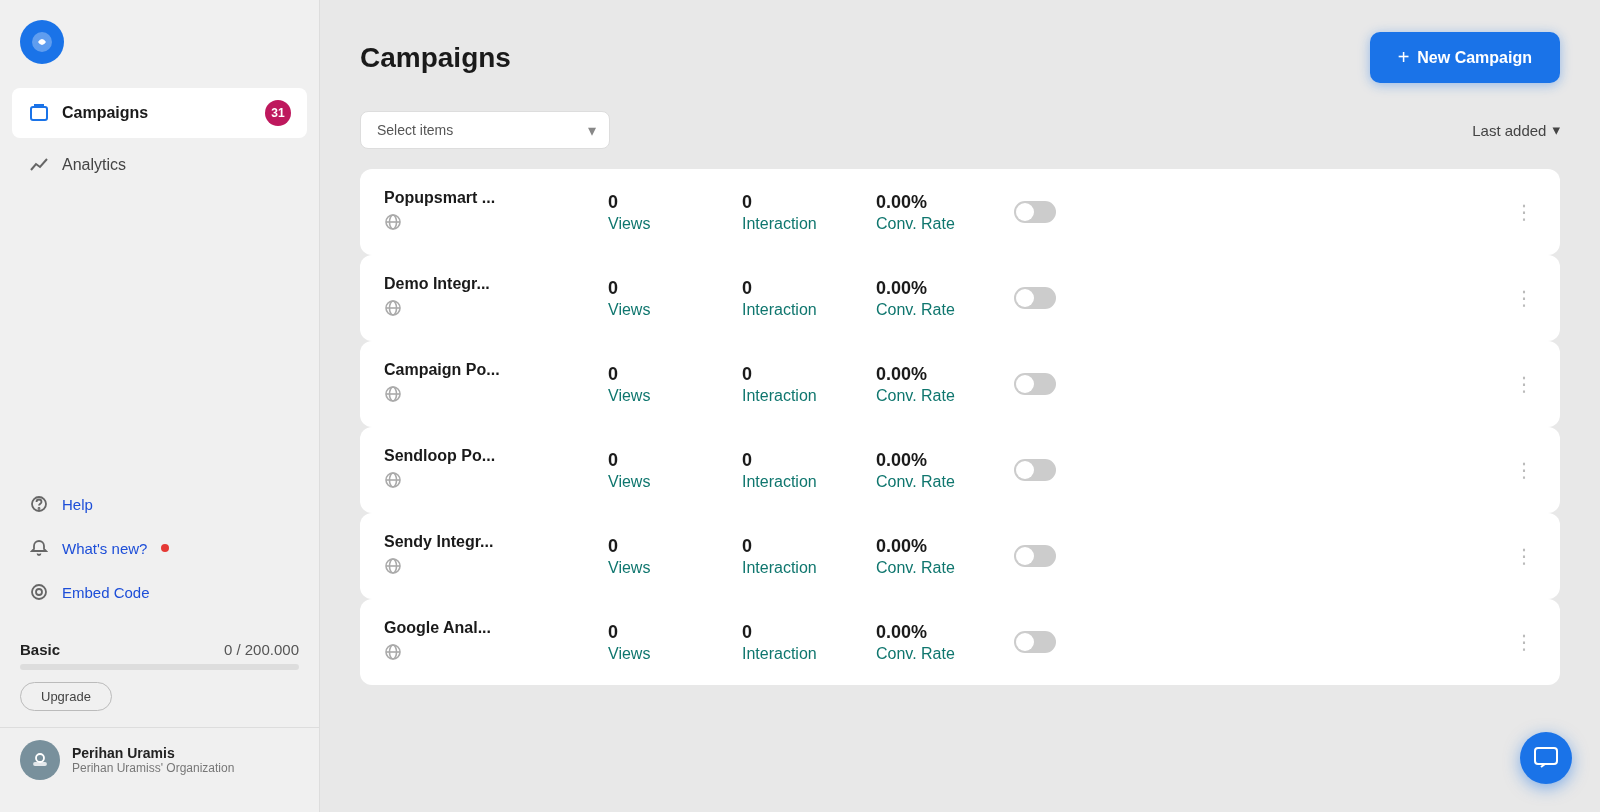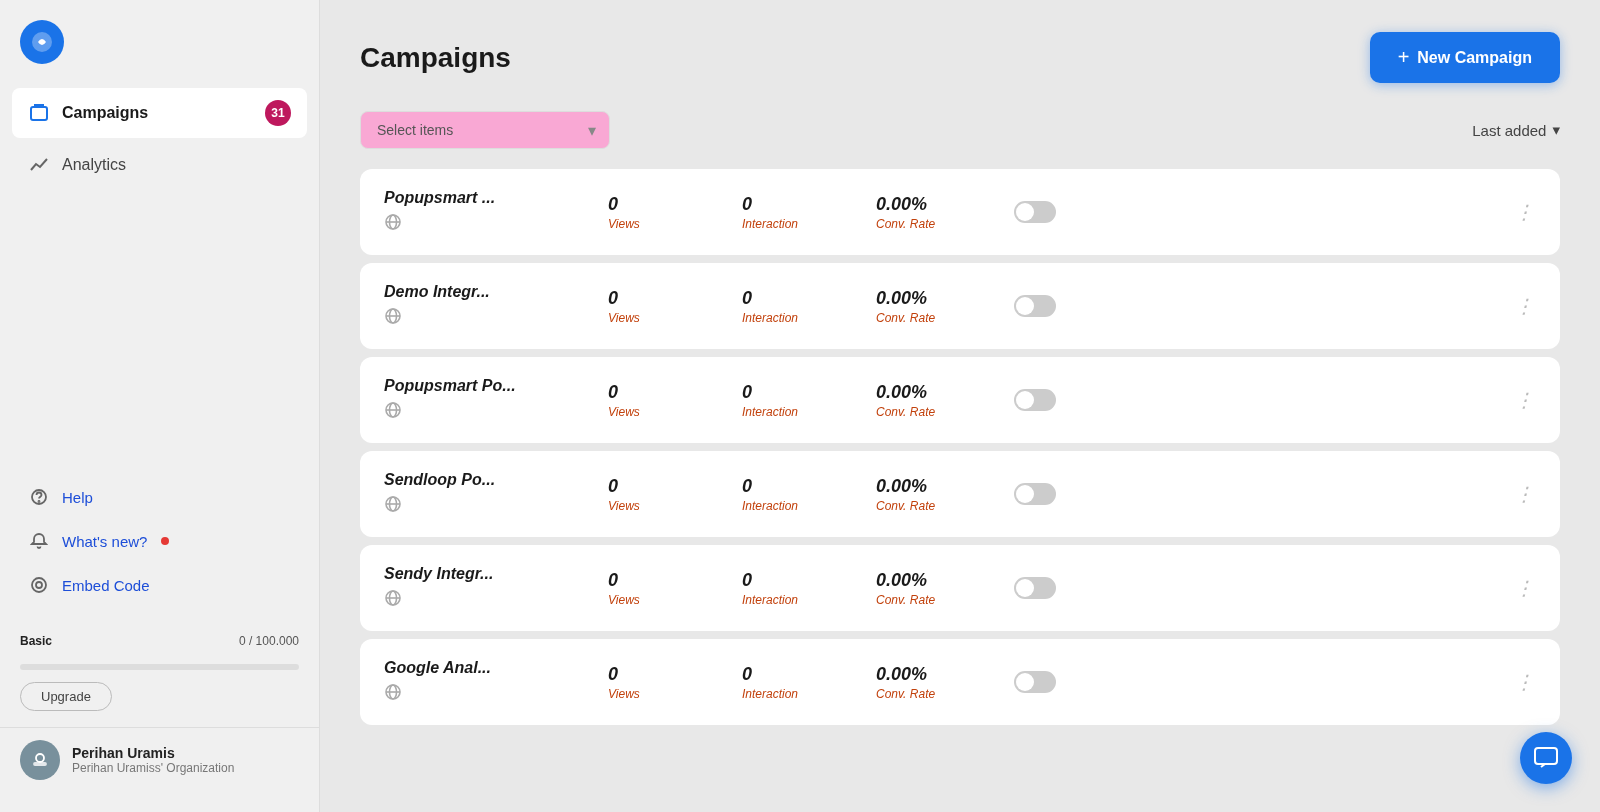--- a/index.html
+++ b/index.html
@@ -93,23 +93,23 @@
       display: inline-block;
       margin-left: 2px;
     }
 
     .plan-section {
       padding: 10px 20px 16px 20px;
     }
     .plan-row {
       display: flex;
       justify-content: space-between;
-      font-size: 12px;
+      font-size: 15px;
       color: #555;
-      margin-bottom: 16px;
+      margin-bottom: 6px;
     }
     .plan-name { font-weight: 700; color: #222; }
     .plan-bar-bg {
       background: #ddd;
       border-radius: 4px;
       height: 6px;
       width: 100%;
       margin-bottom: 12px;
     }
     .plan-bar-fill {
@@ -205,21 +205,21 @@
       font-size: 14px;
       color: #888;
       background: transparent;
       width: 100%;
     }
     .select-wrapper {
       position: relative;
       width: 250px;
     }
     .select-wrapper select {
-      background: #f9a8d4;
+      background: #ffffff;
       border: 1px solid #ddd;
       border-radius: 8px;
       padding: 10px 40px 10px 16px;
       font-size: 14px;
       color: #555;
       cursor: pointer;
       width: 100%;
       appearance: none;
       outline: none;
     }
@@ -242,22 +242,20 @@
       cursor: pointer;
       background: none;
       border: none;
       font-weight: 500;
     }
 
     
     .campaign-list {
       display: flex;
       flex-direction: column;
-      gap: 8px;
-      font-style: italic;
     }
     .campaign-card {
       background: white;
       border-radius: 12px;
       padding: 20px 24px;
       display: flex;
       align-items: center;
       gap: 24px;
     }
     .campaign-info {
@@ -282,22 +280,22 @@
       flex: 0 0 110px;
       text-align: left;
     }
     .stat-value {
       font-size: 18px;
       font-weight: 700;
       color: #1a1a1a;
       margin-bottom: 2px;
     }
     .stat-label {
-      font-size: 12px;
-      color: #c2410c;
+      font-size: 16px;
+      color: #0f766e;
     }
 
     .campaign-toggle {
       flex: 0 0 50px;
       display: flex;
       align-items: center;
       justify-content: center;
     }
     .toggle-switch {
       width: 42px;
@@ -416,21 +414,21 @@
           <circle cx="9" cy="9" r="3"></circle>
         </svg>
       </span>
       <span>Embed Code</span>
     </div>
   </div>
 
   <div class="plan-section">
     <div class="plan-row">
       <span class="plan-name">Basic</span>
-      <span>0 / 100.000</span>
+      <span>0 / 200.000</span>
     </div>
     <div class="plan-bar-bg">
       <div class="plan-bar-fill"></div>
     </div>
     <button class="upgrade-btn">Upgrade</button>
   </div>
 
   <div class="user-section">
     <div class="user-avatar">
       <svg width="20" height="20" viewBox="0 0 20 20" fill="none" stroke="white" stroke-width="1.8">
@@ -521,21 +519,21 @@
         <div class="stat-value">0.00%</div>
         <div class="stat-label">Conv. Rate</div>
       </div>
       <div class="campaign-toggle">
         <div class="toggle-switch"></div>
       </div>
       <div class="campaign-menu">⋮</div>
     </div>
       <div class="campaign-card">
       <div class="campaign-info">
-        <div class="campaign-name">Popupsmart Po...</div>
+        <div class="campaign-name">Campaign Po...</div>
         <span class="campaign-type-icon">
           <svg width="18" height="18" viewBox="0 0 18 18" fill="none" stroke="#aaa" stroke-width="1.6">
             <circle cx="9" cy="9" r="7"></circle>
             <ellipse cx="9" cy="9" rx="3.5" ry="7"></ellipse>
             <line x1="2" y1="9" x2="16" y2="9"></line>
           </svg>
         </span>
       </div>
       <div class="campaign-stat">
         <div class="stat-value">0</div>

